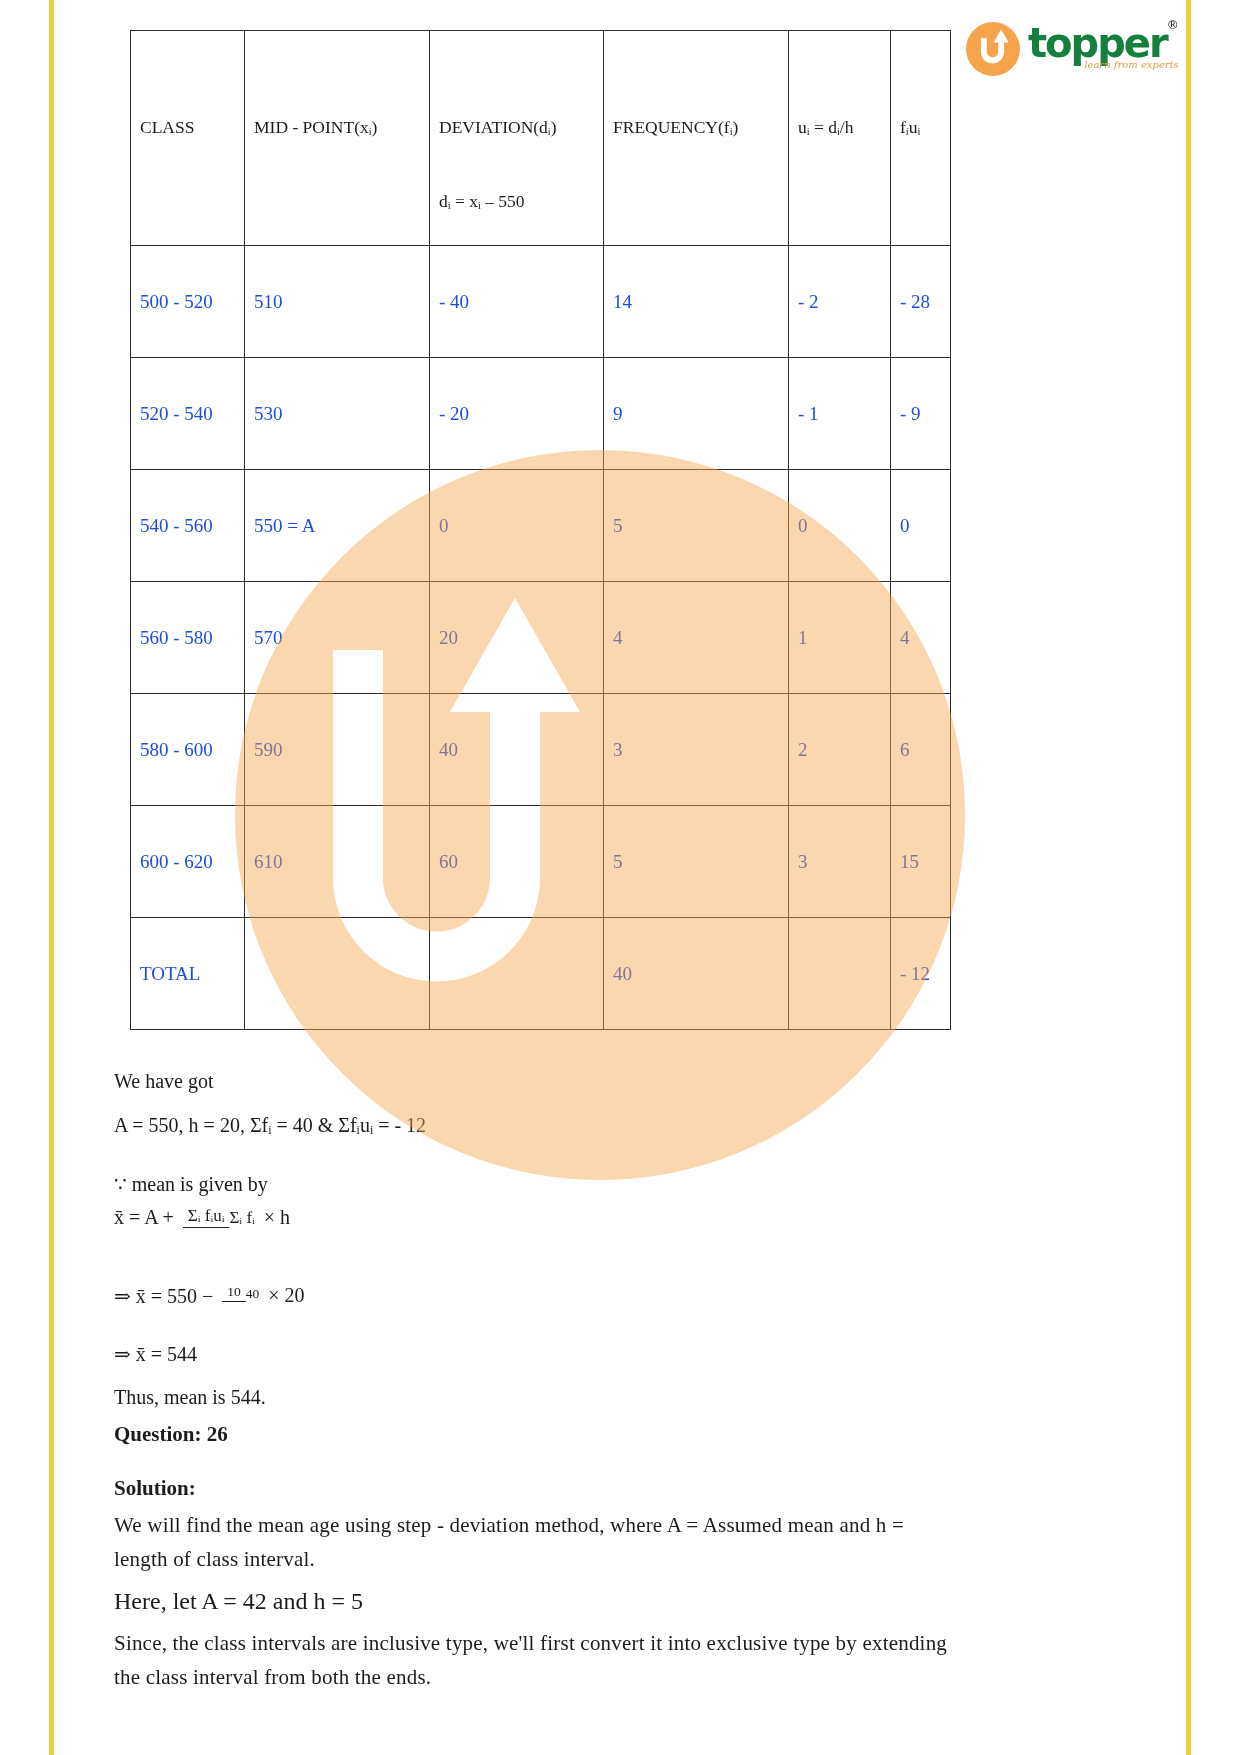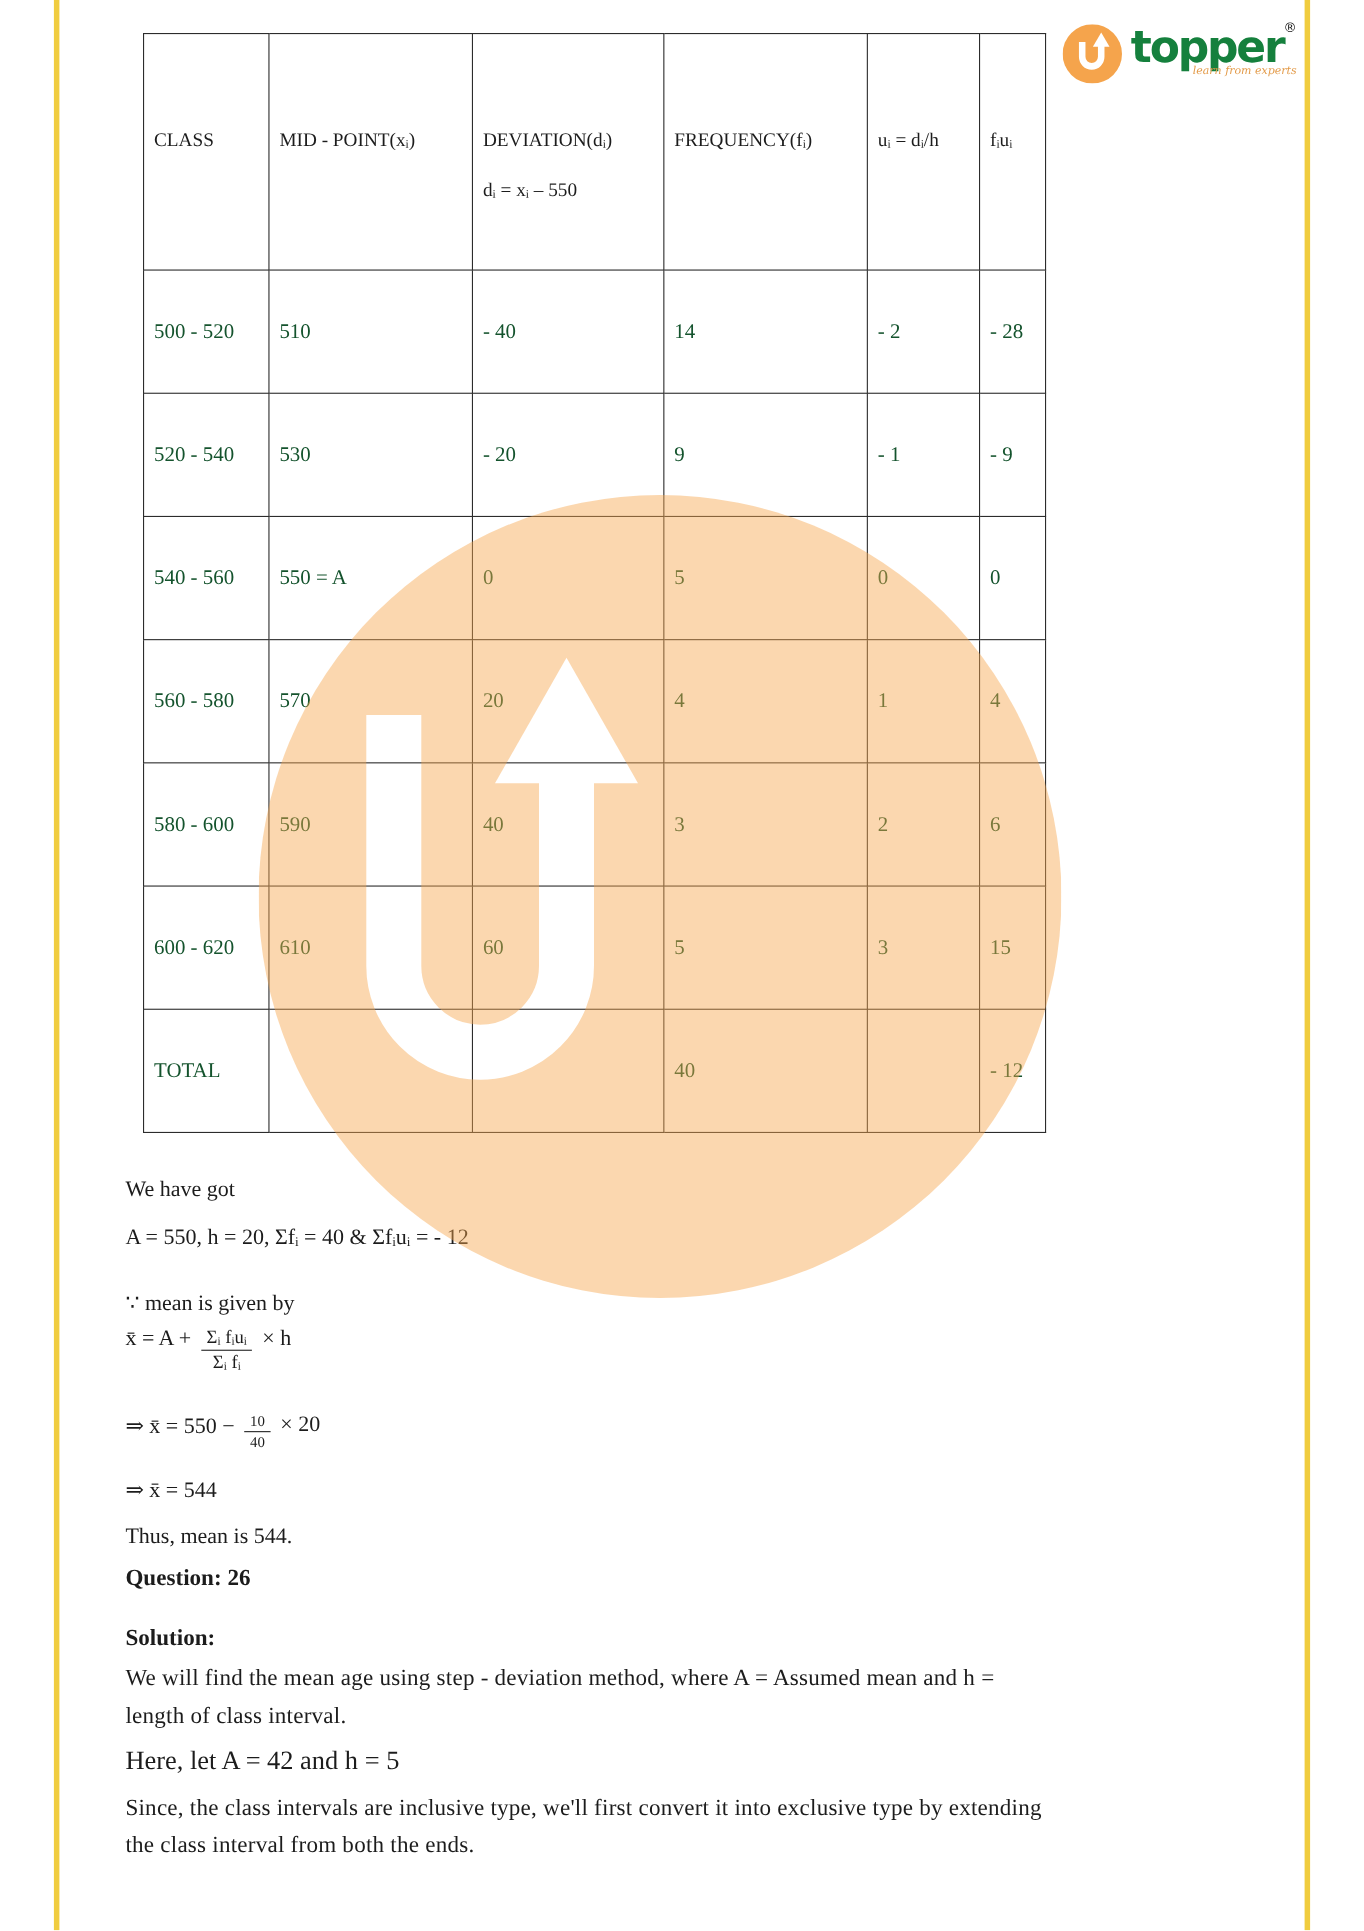--- a/index.html
+++ b/index.html
@@ -20,33 +20,33 @@
            font-family:"DejaVu Serif",serif;}
 
   
   table.stats{position:absolute;left:130px;top:30px;width:820px;border-collapse:collapse;
               table-layout:fixed;z-index:10;}
   .stats th,.stats td{border:1.5px solid #2c2c2c;font-weight:normal;text-align:left;
                       padding:0 2px 0 9px;overflow:hidden;}
   .stats thead tr{height:215px;}
   .stats tbody tr{height:112px;}
   .stats th{vertical-align:top;padding-top:86px;font-size:17.5px;}
-  .stats th .h-sub{margin-top:24px;}
-  .stats td{vertical-align:middle;font-size:19px;color:#14532d;}
+  .stats th .h-sub{margin-top:53px;}
+  .stats td{vertical-align:middle;font-size:19px;color:#1d4ed8;}
 
   
   .watermark{position:absolute;left:235px;top:450px;width:730px;height:730px;z-index:30;pointer-events:none;}
 
   
   .content{position:absolute;left:108px;top:0;width:1040px;z-index:20;}
   .blk{position:absolute;left:6px;font-size:20px;white-space:nowrap;}
   .blk.bold{font-weight:bold;font-size:21px;}
   .blk.para{font-size:21px;line-height:34px;white-space:pre-line;letter-spacing:.2px;}
   .formula{display:flex;align-items:flex-start;gap:9px;}
-  .frac{display:inline-flex;flex-direction:column;align-items:center;font-size:17px;line-height:1.2;}
+  .frac{display:inline-flex;flex-direction:row;align-items:center;font-size:17px;line-height:1.2;}
   .frac .num{border-bottom:1.4px solid #222;padding:0 5px 1px;}
   .frac .den{padding-top:1px;}
   .frac.sm{font-size:13.5px;line-height:1.15;}
 </style>
 </head>
 <body>
 
 <div class="page">
 
   <div class="accent left"></div>

